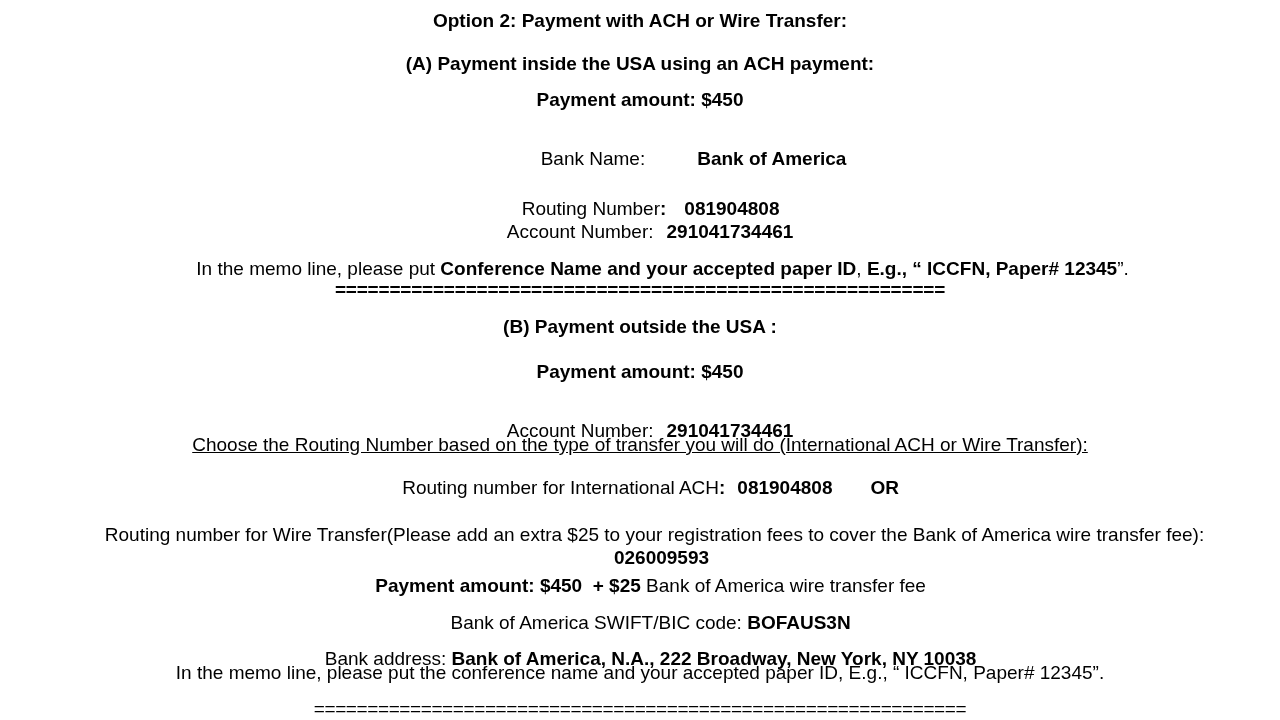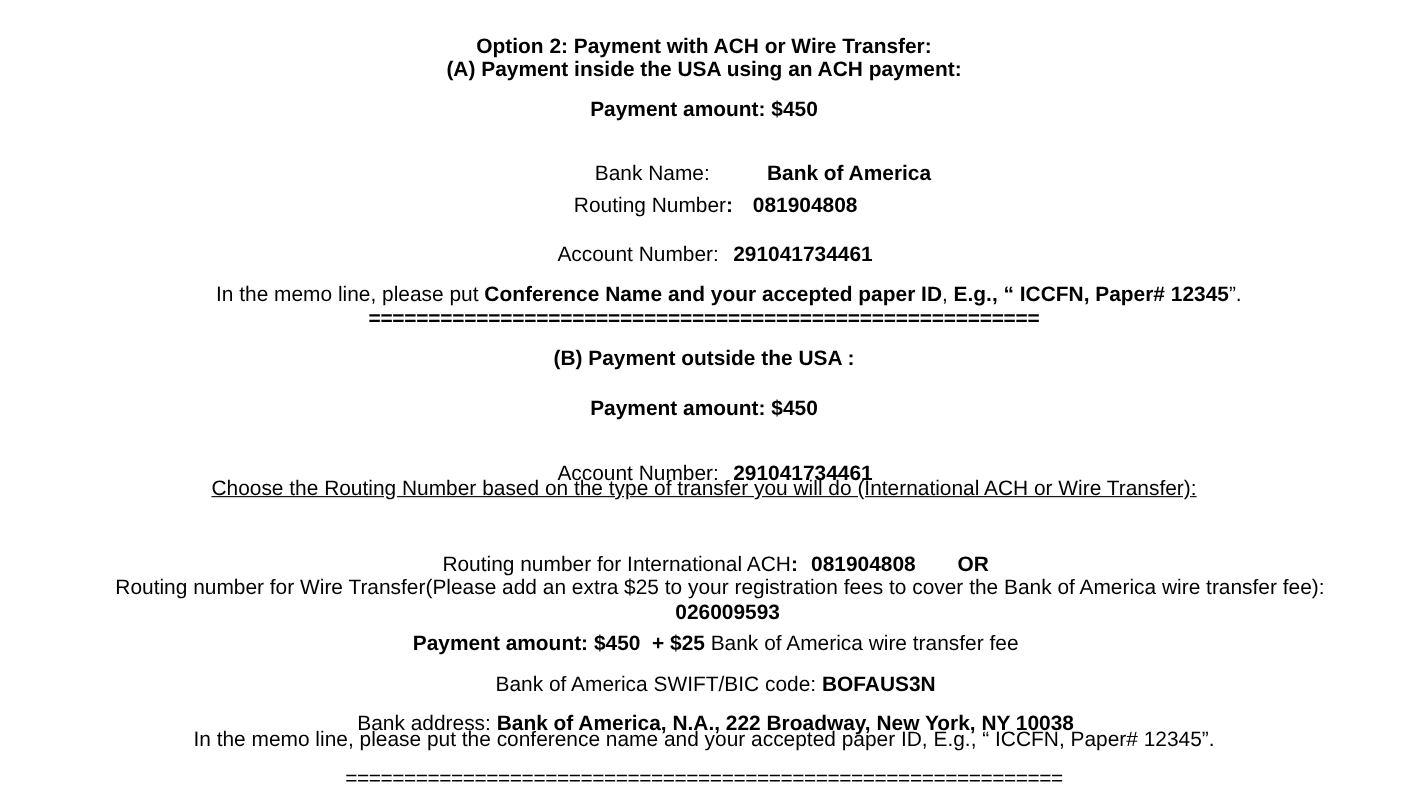--- a/index.html
+++ b/index.html
@@ -42,30 +42,30 @@
       text-align: center;
       line-height: 23px;
       white-space: normal;
     }
   </style>
 </head>
 <body>
 
 <div>
 
-  <div class="line b" style="top:31px;">Option 2: Payment with ACH or Wire Transfer:</div>
+  <div class="line b" style="top:9px;">Option 2: Payment with ACH or Wire Transfer:</div>
 
   <div class="line b" style="top:52px;">(A) Payment inside the USA using an ACH payment:</div>
   <div class="line b" style="top:88px;">Payment amount: $450</div>
 
   <div class="line" style="top:124px;padding-left:43px;">
     <span>Bank Name:</span><span style="display:inline-block;width:52px;"></span><span class="b">Bank of America</span>
   </div>
 
-  <div class="line" style="top:153px;">
+  <div class="line" style="top:174px;">
     <span>Routing Number</span><span class="b">:</span><span style="display:inline-block;width:18px;"></span><span class="b">081904808</span>
   </div>
 
   <div class="line" style="top:197px;">
     <span>Account Number:</span><span style="display:inline-block;width:13px;"></span><span class="b">291041734461</span>
   </div>
 
   <div class="line" style="top:234px;padding-left:12px;">
     <span>In the memo line, please put </span><span class="b">Conference Name and your accepted paper ID</span><span>, </span><span class="b">E.g., “ ICCFN, Paper# 12345</span><span>”.</span>
   </div>
@@ -74,21 +74,21 @@
 
   <div class="line b" style="top:315px;">(B) Payment outside the USA :</div>
   <div class="line b" style="top:360px;">Payment amount: $450</div>
 
   <div class="line" style="top:396px;">
     <span>Account Number:</span><span style="display:inline-block;width:13px;"></span><span class="b">291041734461</span>
   </div>
 
   <div class="line" style="top:433px;text-decoration:underline;">Choose the Routing Number based on the type of transfer you will do (International ACH or Wire Transfer):</div>
 
-  <div class="line" style="top:479px;">
+  <div class="line" style="top:453px;">
     <span>Routing number for International ACH</span><span class="b">:</span><span style="display:inline-block;width:12px;"></span><span class="b">081904808</span><span style="display:inline-block;width:38px;"></span><span class="b">OR</span>
   </div>
 
   <div class="wrap" style="top:491px;margin-top:32px;">
     <span>Routing number for Wire Transfer(Please add an extra $25 to your registration fees to cover the Bank of America wire transfer fee):</span><span style="display:inline-block;width:14px;"></span><span class="b">026009593</span>
   </div>
 
   <div class="line" style="top:551px;">
     <span class="b">Payment amount: $450  + $25</span><span> Bank of America wire transfer fee</span>
   </div>

